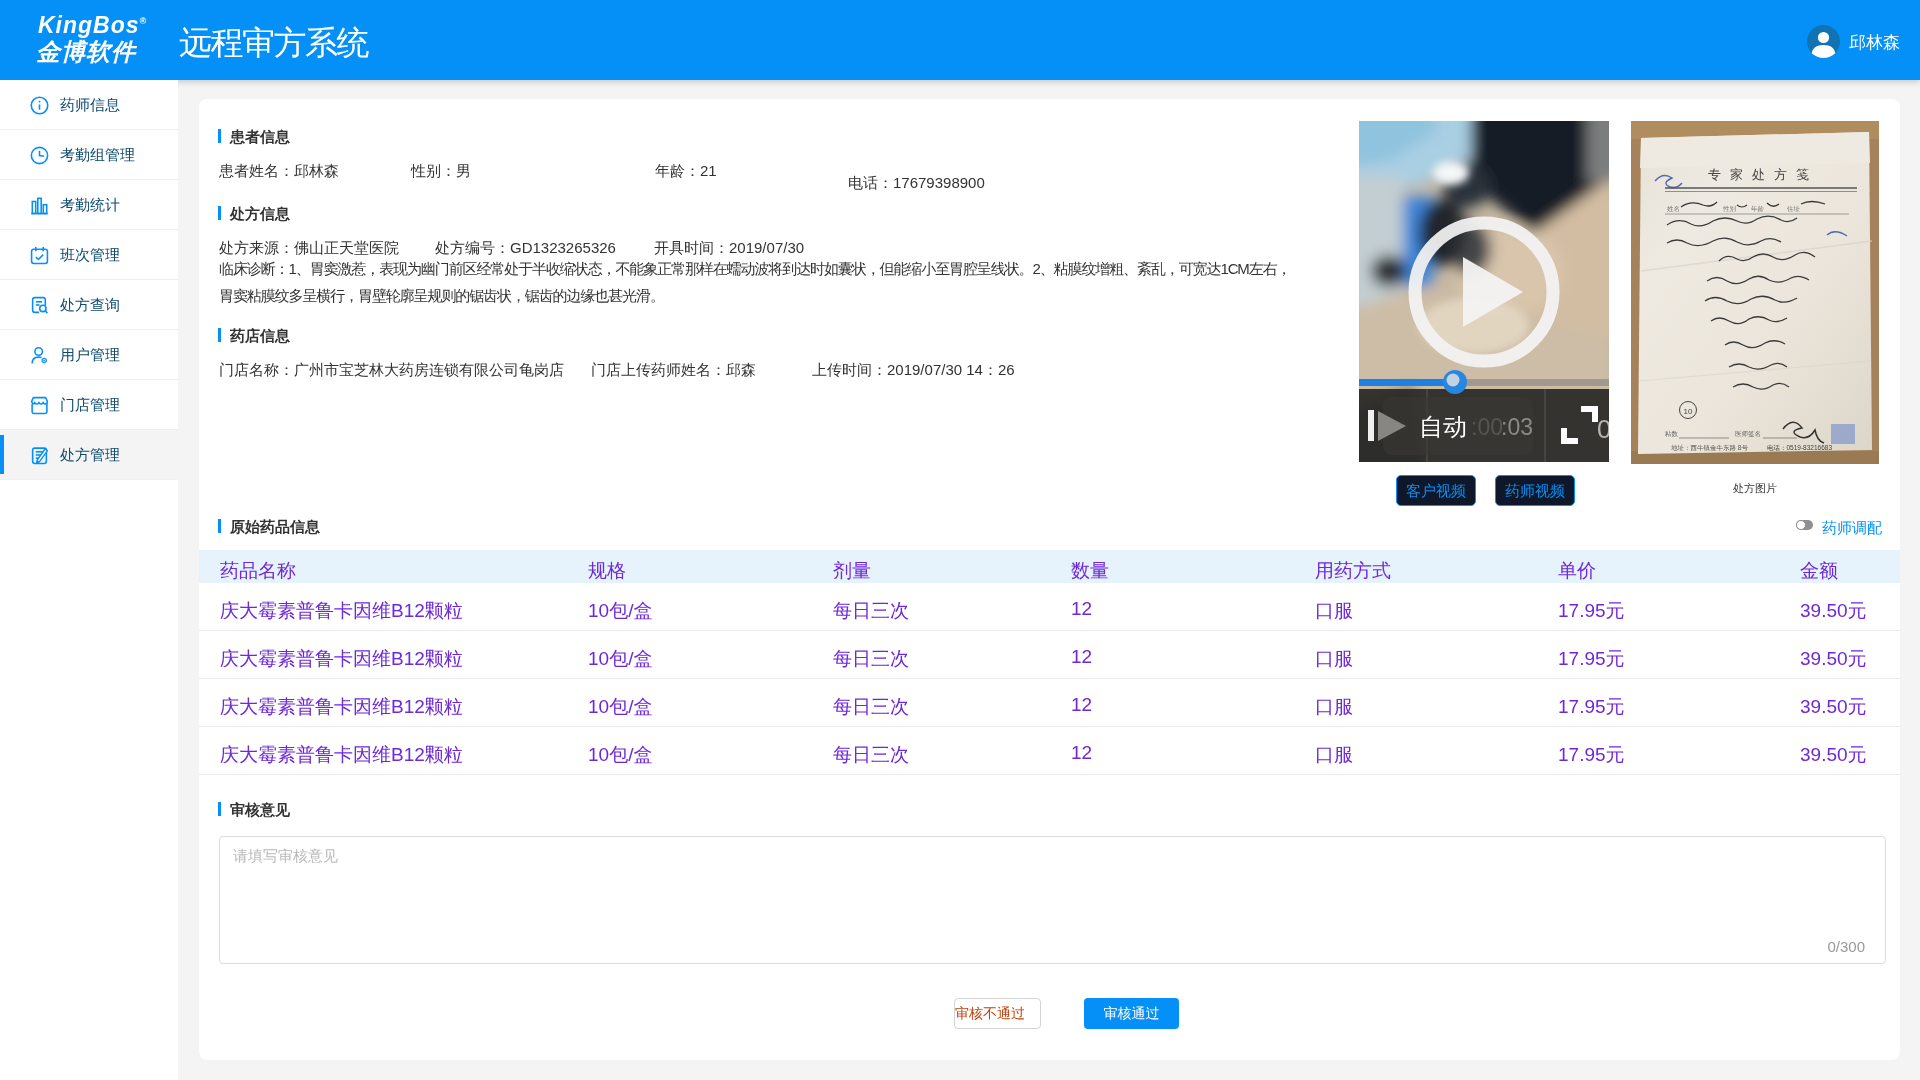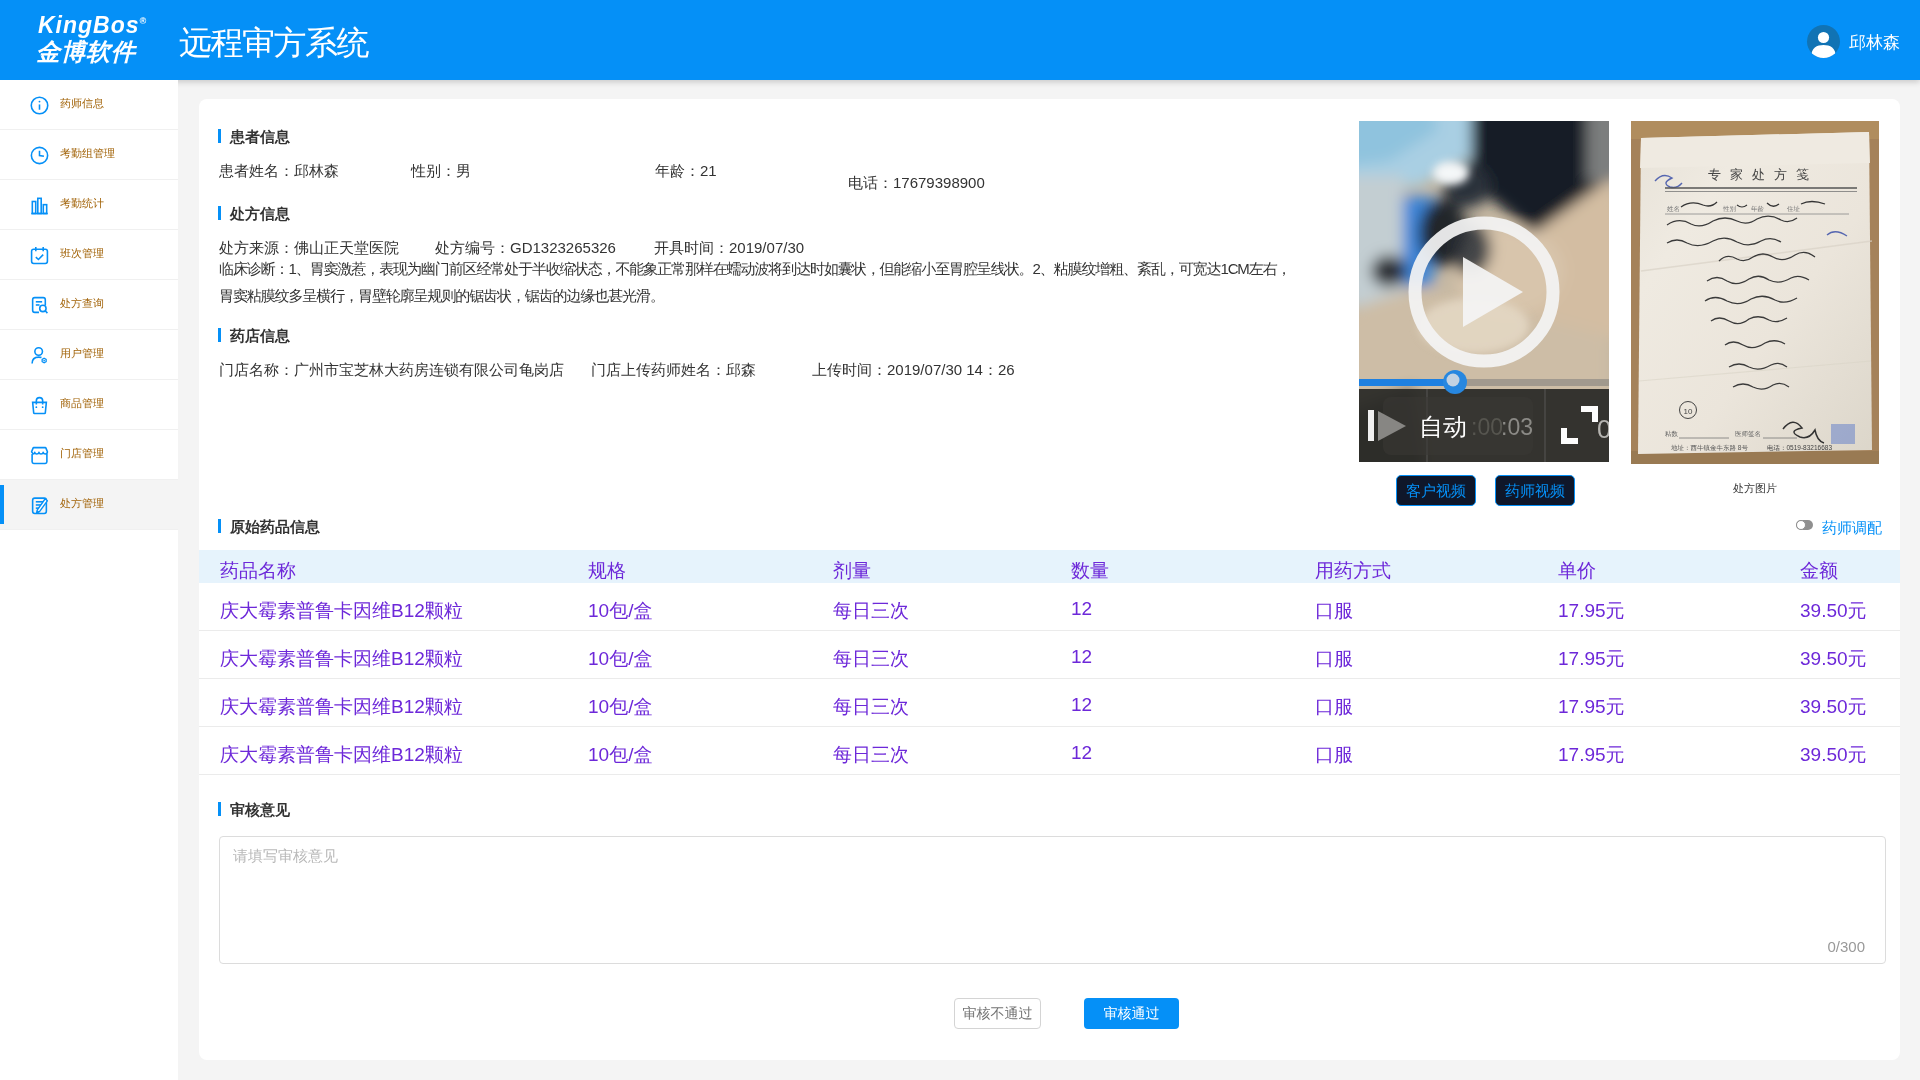--- a/index.html
+++ b/index.html
@@ -11,21 +11,21 @@
 .logo1{position:absolute;left:38px;top:12px;color:#fff;font-size:23px;font-weight:bold;font-style:italic;letter-spacing:1px}
 .logo1 sup{font-size:9px}
 .logo2{position:absolute;left:36px;top:36px;color:#fff;font-size:24px;font-weight:bold;font-style:italic;letter-spacing:1px}
 .htitle{position:absolute;left:179px;top:21px;color:#fff;font-size:33px;letter-spacing:-1.5px}
 .avatar{position:absolute;left:1807px;top:25px;width:33px;height:33px;border-radius:50%;background:#1173b4;overflow:hidden}
 .uname{position:absolute;left:1849px;top:31px;color:#fff;font-size:17px}
 
 .side{position:absolute;left:0;top:80px;width:178px;height:1000px;background:#fff}
 .mi{position:relative;width:178px;height:50px;border-bottom:1px solid #f0f0f0}
 .mi .ic{position:absolute;left:30px;top:16px;width:18px;height:18px}
-.mi .tx{position:absolute;left:60px;top:16px;font-size:11px;color:#a16207}
+.mi .tx{position:absolute;left:60px;top:16px;font-size:15px;color:#0c4a6e}
 .mi.sel{background:#f4f4f4}
 .mi.sel:before{content:"";position:absolute;left:0;top:5px;width:4px;height:39px;background:#0590f7}
 
 .card{position:absolute;left:199px;top:99px;width:1701px;height:961px;background:#fff;border-radius:8px}
 .sect{position:absolute;font-size:15px;font-weight:bold;color:#333;padding-left:12px;line-height:15px}
 .sect:before{content:"";position:absolute;left:0;top:0px;width:3px;height:14px;background:#0590f7}
 .t15{position:absolute;font-size:15px;color:#333;white-space:nowrap}
 .diag{position:absolute;left:219px;top:255px;width:1080px;font-size:15px;color:#333;line-height:27px;letter-spacing:-1.1px}
 
 .vbtn{position:absolute;width:80px;height:31px;border:1px solid #0590f7;border-radius:5px;color:#0590f7;font-size:15px;text-align:center;line-height:29px;background:#0f172a}
@@ -34,21 +34,21 @@
 .trow{position:absolute;left:199px;width:1701px;height:48px;border-bottom:1px solid #ebebeb;background:#fff}
 .tc{position:absolute;font-size:19px;color:#6d28d9;white-space:nowrap}
 
 .tog{position:absolute;left:1796px;top:520px;width:17px;height:10px;background:#8f8f8f;border-radius:5px}
 .tog:before{content:"";position:absolute;left:0px;top:0px;width:10px;height:10px;background:#fff;border-radius:50%;border:1px solid #8f8f8f;box-sizing:border-box}
 .toglbl{position:absolute;left:1822px;top:519px;font-size:15px;color:#0590f7}
 
 .ta{position:absolute;left:219px;top:836px;width:1667px;height:128px;border:1px solid #dcdcdc;border-radius:4px;background:#fff}
 .ta .ph{position:absolute;left:13px;top:10px;font-size:15px;color:#b8b8b8}
 .ta .cnt{position:absolute;right:20px;bottom:8px;font-size:15px;color:#999}
-.btn1{position:absolute;left:954px;top:998px;width:87px;height:31px;border:1px solid #d4d4d4;border-radius:4px;background:#fff;font-size:14px;color:#737373;text-align:center;line-height:29px}
+.btn1{position:absolute;left:954px;top:998px;width:87px;height:31px;border:1px solid #d4d4d4;border-radius:4px;background:#fff;font-size:14px;color:#c2410c;line-height:29px}
 .btn2{position:absolute;left:1084px;top:998px;width:95px;height:31px;border-radius:4px;background:#0590f7;font-size:14px;color:#fff;text-align:center;line-height:31px}
 </style>
 </head>
 <body>
 <div class="hdr">
   <div class="logo1">KingBos<sup>®</sup></div>
   <div class="logo2">金博软件</div>
   <div class="htitle">远程审方系统</div>
   <div class="avatar"><svg width="33" height="33" viewBox="0 0 33 33">
         <circle cx="16.5" cy="12.5" r="5.6" fill="#fff"></circle>
@@ -102,29 +102,20 @@
       <span class="tx">处方查询</span>
     </div>
     <div class="mi">
       <span class="ic"><svg viewBox="0 0 18 18" width="19" height="19" fill="none" stroke="#0590f7" stroke-width="1.5">
           <circle cx="8.2" cy="5.2" r="3.6"></circle>
           <path d="M2 16.5 C2 12.5 4.5 10.5 8.2 10.5 C9.2 10.5 10.1 10.65 10.9 10.95"></path>
           <path d="M13.4 11.6 L15.3 12.7 L15.3 14.9 L13.4 16 L11.5 14.9 L11.5 12.7 Z" stroke-width="1.2"></path>
           <circle cx="13.4" cy="13.8" r="0.8" fill="#0590f7" stroke="none"></circle>
         </svg></span>
       <span class="tx">用户管理</span>
-    </div>
-    <div class="mi">
-      <span class="ic"><svg viewBox="0 0 18 18" width="19" height="19" fill="none" stroke="#0590f7" stroke-width="1.5">
-          <path d="M2.5 6 L15.5 6 L14.5 16 C14.4 16.3 14.1 16.5 13.8 16.5 L4.2 16.5 C3.9 16.5 3.6 16.3 3.5 16 Z"></path>
-          <path d="M6 8 L6 4.5 C6 2.8 7.3 1.5 9 1.5 C10.7 1.5 12 2.8 12 4.5 L12 8"></path>
-          <circle cx="6" cy="10.6" r="0.85" fill="#0590f7" stroke="none"></circle>
-          <circle cx="12" cy="10.6" r="0.85" fill="#0590f7" stroke="none"></circle>
-        </svg></span>
-      <span class="tx">商品管理</span>
     </div>
     <div class="mi">
       <span class="ic"><svg viewBox="0 0 18 18" width="19" height="19" fill="none" stroke="#0590f7" stroke-width="1.5">
           <path d="M2 7.5 L2 15 C2 15.8 2.7 16.5 3.5 16.5 L14.5 16.5 C15.3 16.5 16 15.8 16 15 L16 7.5"></path>
           <path d="M1.5 5.5 L3 1.8 C3.1 1.6 3.3 1.5 3.5 1.5 L14.5 1.5 C14.7 1.5 14.9 1.6 15 1.8 L16.5 5.5 C16.5 6.6 15.6 7.5 14.5 7.5 C13.4 7.5 12.7 6.9 12.5 6 C12.3 6.9 11.4 7.5 10.4 7.5 C9.4 7.5 8.7 6.9 8.5 6 C8.3 6.9 7.4 7.5 6.4 7.5 C5.4 7.5 4.7 6.9 4.5 6 C4.3 6.9 3.6 7.5 2.9 7.5 Z" stroke-linejoin="round"></path>
         </svg></span>
       <span class="tx">门店管理</span>
     </div>
     <div class="mi sel">
       <span class="ic"><svg viewBox="0 0 18 18" width="19" height="19" fill="none" stroke="#0590f7" stroke-width="1.5">

